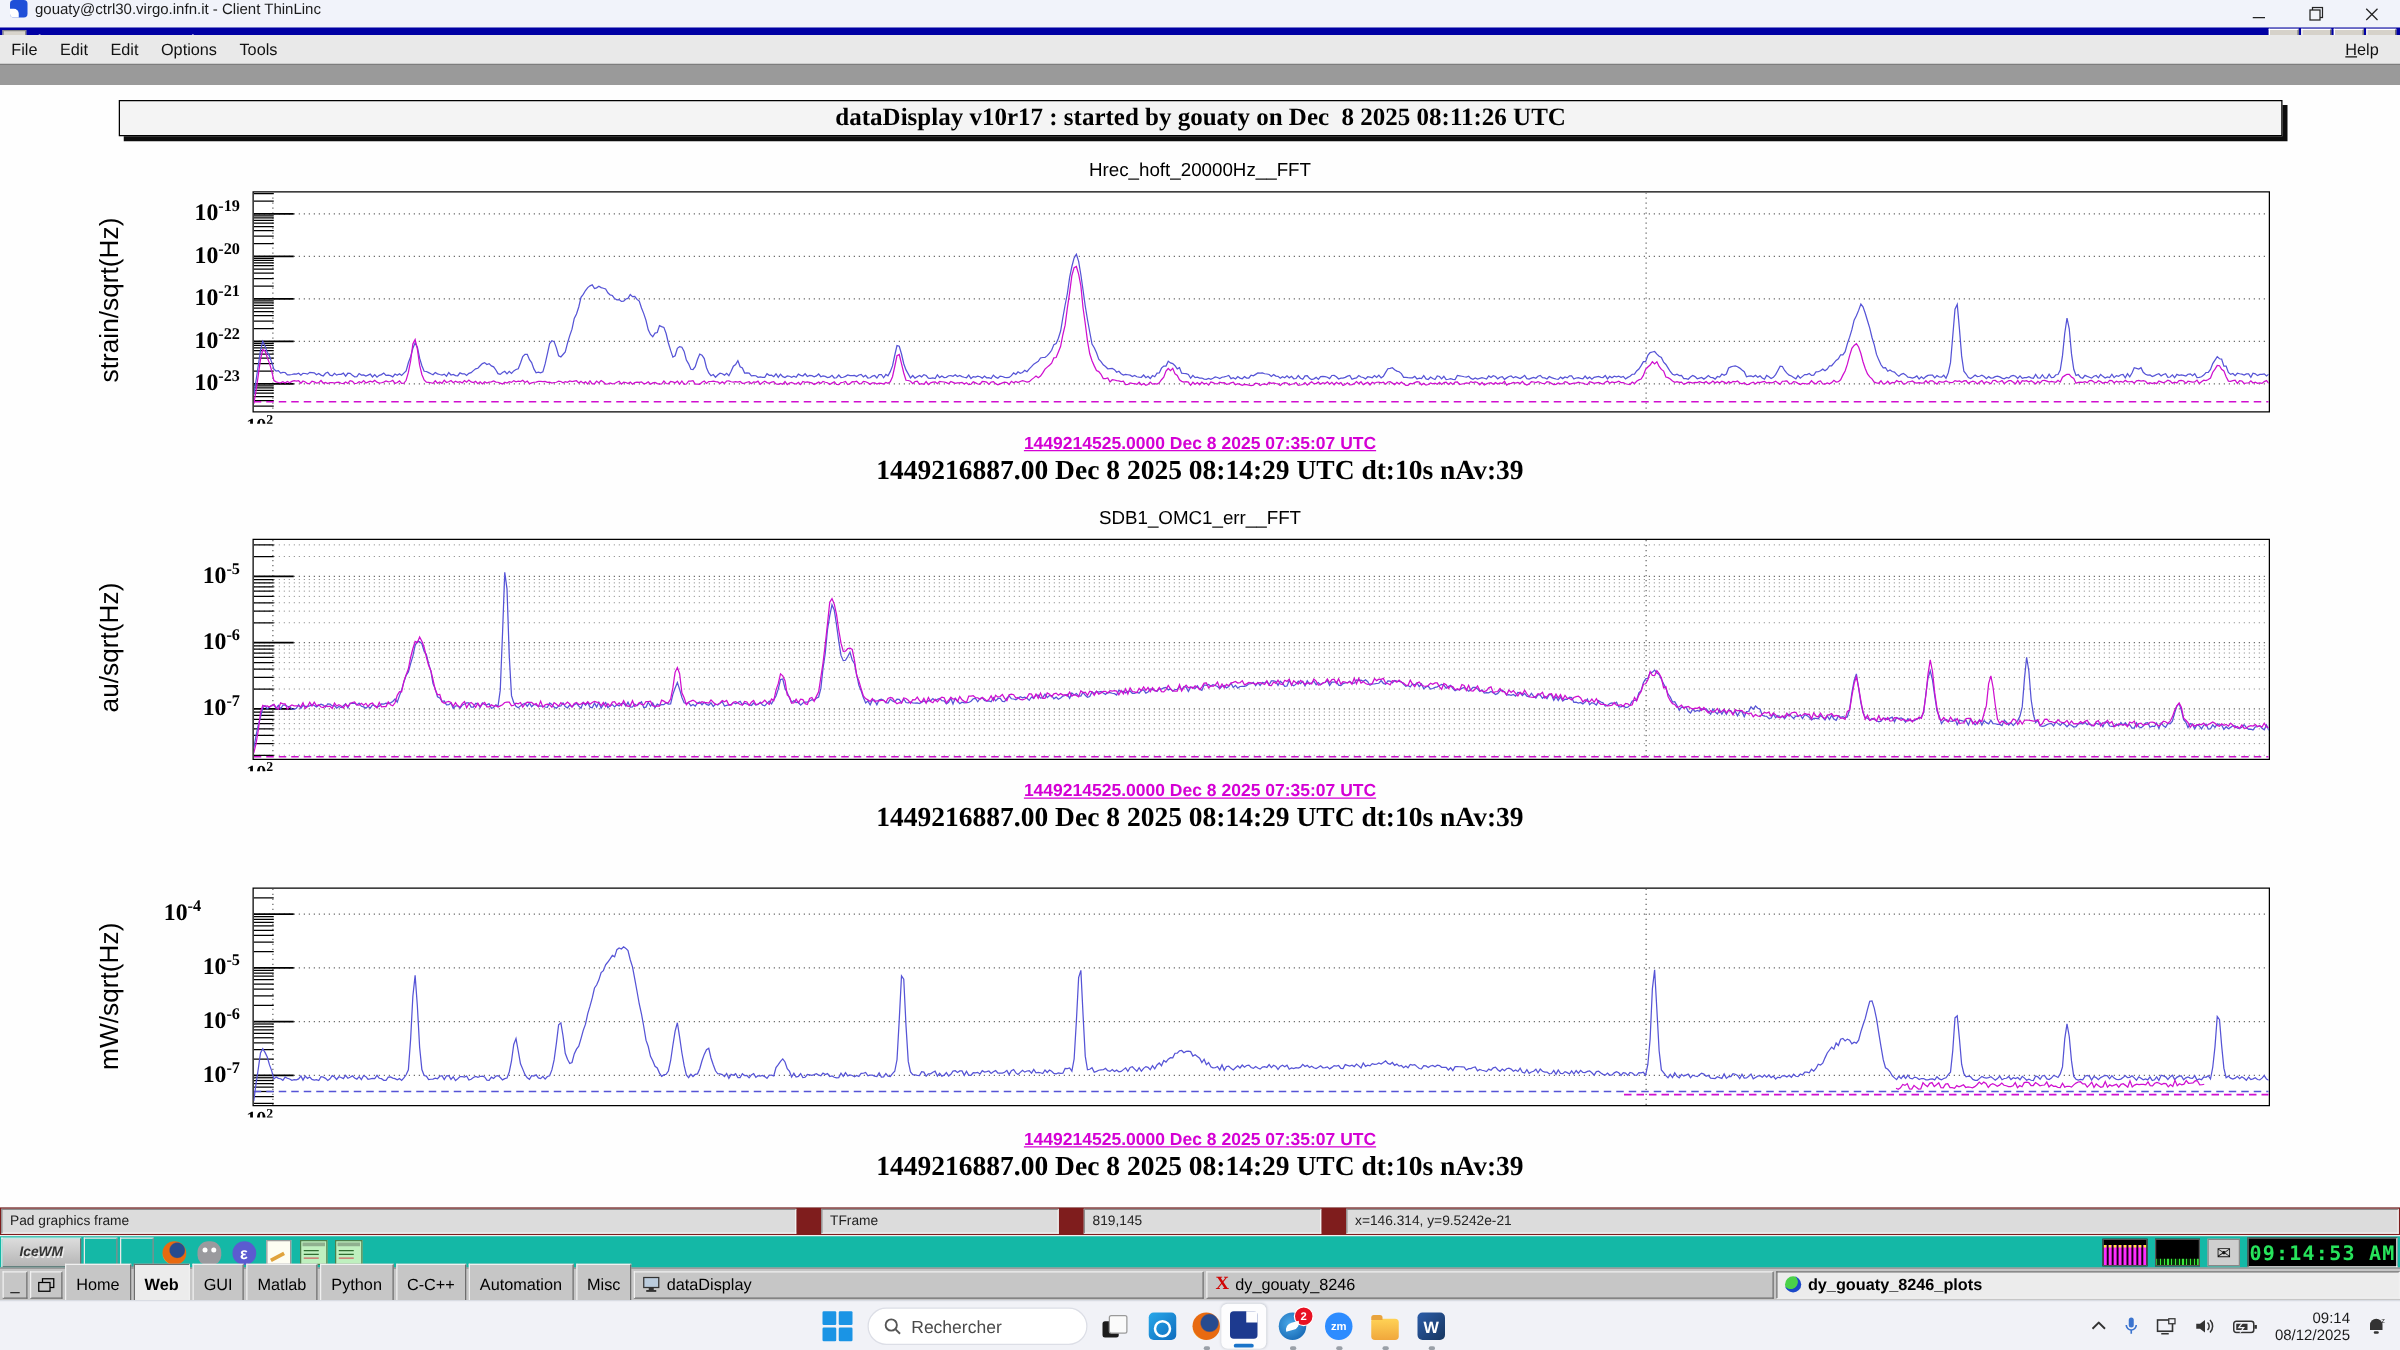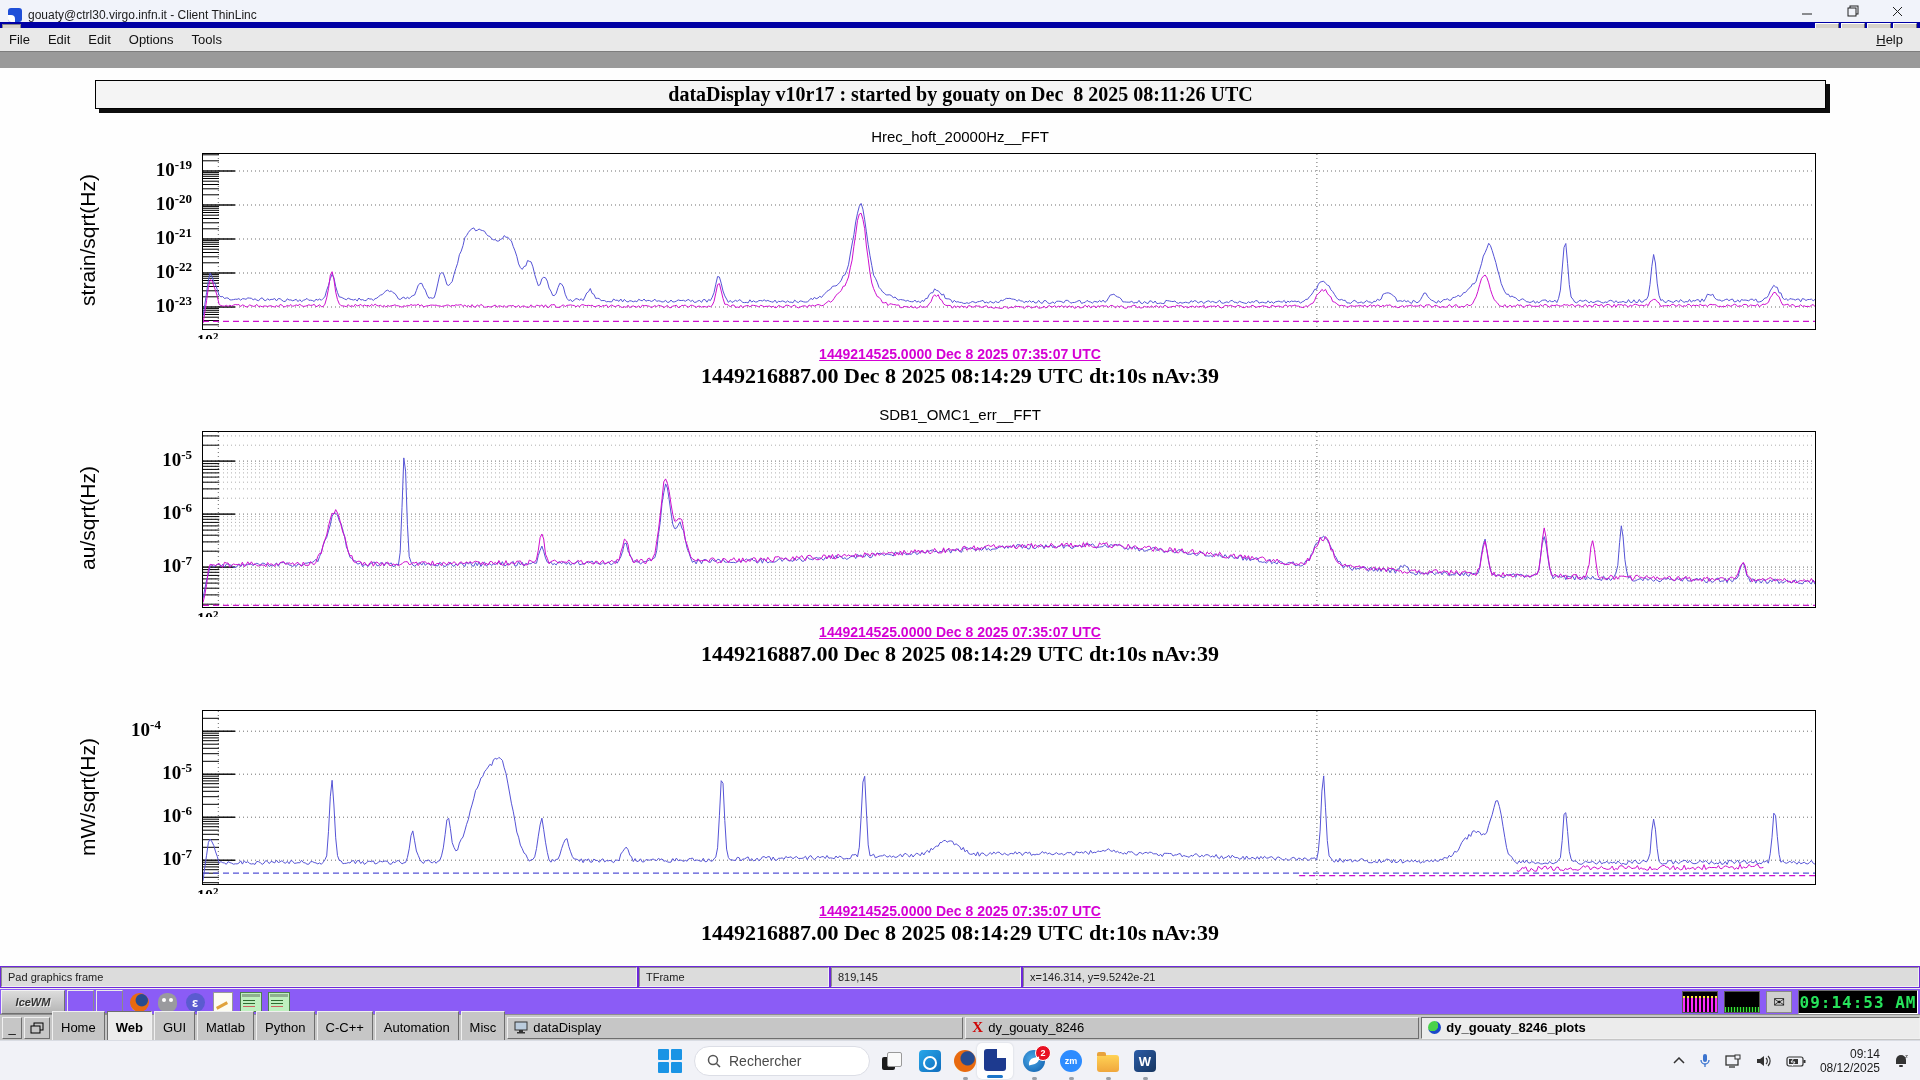--- a/index.html
+++ b/index.html
@@ -1,18 +1,18 @@
 <!DOCTYPE html>
 <html><head>
 <meta charset="utf-8">
 <style>
   html,body{margin:0;padding:0;background:#9a9a9a;}
   body{width:1920px;height:1080px;overflow:hidden;font-family:"Liberation Sans",sans-serif;position:relative;}
   
-  #outer-titlebar{position:absolute;top:0;left:0;width:1920px;height:22px;background:#f1f3fa;display:flex;align-items:flex-end;border-bottom:1px solid #e3e6ee;}
+  #outer-titlebar{position:absolute;top:0;left:0;width:1920px;height:22px;background:#f1f3fa;display:flex;align-items:flex-start;border-bottom:1px solid #e3e6ee;}
   #outer-titlebar .tl-icon{width:14px;height:14px;margin:0 6px 0 8px;border-radius:3px;background:#1f4fd8;position:relative;}
   #outer-titlebar .tl-icon::after{content:"";position:absolute;left:0;bottom:0;width:7px;height:7px;background:#fff;border-radius:0 4px 0 3px;}
   #outer-titlebar .t-text{font-size:12px;color:#1b1b1b;}
   #outer-controls{margin-left:auto;display:flex;height:100%;}
   #outer-controls .wbtn{width:45px;height:100%;display:flex;align-items:center;justify-content:center;color:#222;}
   
   #app-titlebar{position:absolute;top:22px;left:0;width:1920px;height:23px;background:#0000a4;display:flex;align-items:center;}
   #app-icon{width:17px;height:17px;margin:0 4px 0 2px;background:#d8d4cc;border:1px solid #888;display:flex;align-items:center;justify-content:center;}
   #app-icon .dd{width:11px;height:11px;border-radius:50%;background:radial-gradient(circle at 35% 35%,#4ad14a 0 45%,#1b49c9 50% 100%);}
   #app-titlebar .t-text{color:#fff;font-size:15px;}
@@ -32,24 +32,24 @@
   .frame{position:absolute;border:1px solid #000;background:#fff;}
   .frame svg{display:block;}
   .ylab{position:absolute;left:88px;top:112px;transform:translate(-50%,-50%) rotate(-90deg);font-size:21px;color:#000;white-space:nowrap;}
   .ytick{position:absolute;font-family:"Liberation Serif",serif;font-weight:bold;font-size:19px;color:#000;}
   .ytick sup{font-size:13px;}
   .xstub{position:absolute;left:197px;height:9px;overflow:hidden;font-family:"Liberation Serif",serif;font-weight:bold;font-size:16px;color:#000;}
   .xstub sup{font-size:11px;}
   .stamp-magenta{position:absolute;top:218px;left:0;width:1920px;text-align:center;color:#d400d4;font-weight:bold;font-size:14px;white-space:pre;text-decoration:underline;}
   .stamp-black{position:absolute;top:235px;left:0;width:1920px;text-align:center;color:#000;font-family:"Liberation Serif",serif;font-weight:bold;font-size:22px;white-space:pre;}
   
-  #statusbar{position:absolute;top:966px;left:0;width:1920px;height:22px;background:#6d28d9;display:flex;gap:2px;padding:1px 1px;box-sizing:border-box;}
+  #statusbar{position:absolute;top:966px;left:0;width:1920px;height:22px;background:#7f1d1d;display:flex;gap:20px;padding:1px 1px;box-sizing:border-box;}
   .status-cell{border:1px solid;border-color:#8d8d8d #f2f2f2 #f2f2f2 #8d8d8d;font-size:11px;color:#222;display:flex;align-items:center;padding:0 6px;box-sizing:border-box;background:#dcdcdc;}
   
-  #icewm-row1{position:absolute;top:988px;left:0;width:1920px;height:26px;background:#8b5cf6;border-top:1px solid #efefef;display:flex;align-items:center;}
+  #icewm-row1{position:absolute;top:988px;left:0;width:1920px;height:26px;background:#14b8a6;border-top:1px solid #efefef;display:flex;align-items:center;}
   #icewm-logo{width:62px;height:22px;margin-left:1px;border:1px solid;border-color:#f2f2f2 #707070 #707070 #f2f2f2;background:linear-gradient(#dcdcdc,#b5b5b5);display:flex;align-items:center;justify-content:center;font-size:11px;font-weight:bold;font-style:italic;color:#333;text-shadow:1px 1px 0 #eee;}
   .blank-slot{width:25px;height:22px;border:1px solid;border-color:#e9e9e9 #8a8a8a #8a8a8a #e9e9e9;margin-left:2px;}
   .tray-ic{width:24px;height:22px;margin-left:4px;display:flex;align-items:center;justify-content:center;}
   .ff-globe{width:19px;height:19px;border-radius:50%;background:radial-gradient(circle at 62% 38%,#274b8f 0 34%,#e86a10 40% 72%,#f7bc33 78% 100%);}
   .gimp-ic{width:19px;height:19px;border-radius:45% 45% 40% 40%;background:#9a9a9e;position:relative;}
   .gimp-ic::after{content:"";position:absolute;top:5px;left:4px;width:4px;height:4px;background:#fff;border-radius:50%;box-shadow:7px 0 0 #fff;}
   .e-ic{width:19px;height:19px;border-radius:50%;background:#5b5bd0;color:#fff;font-size:13px;font-weight:bold;display:flex;align-items:center;justify-content:center;}
   .note-ic{width:18px;height:18px;background:#fdfdf2;border:1px solid #999;position:relative;}
   .note-ic::after{content:"";position:absolute;left:2px;top:11px;width:12px;height:3px;background:#e0a33c;transform:rotate(-28deg);}
   .term-ic{width:20px;height:18px;background:#bff0bf;border:1px solid #4d804d;position:relative;}

